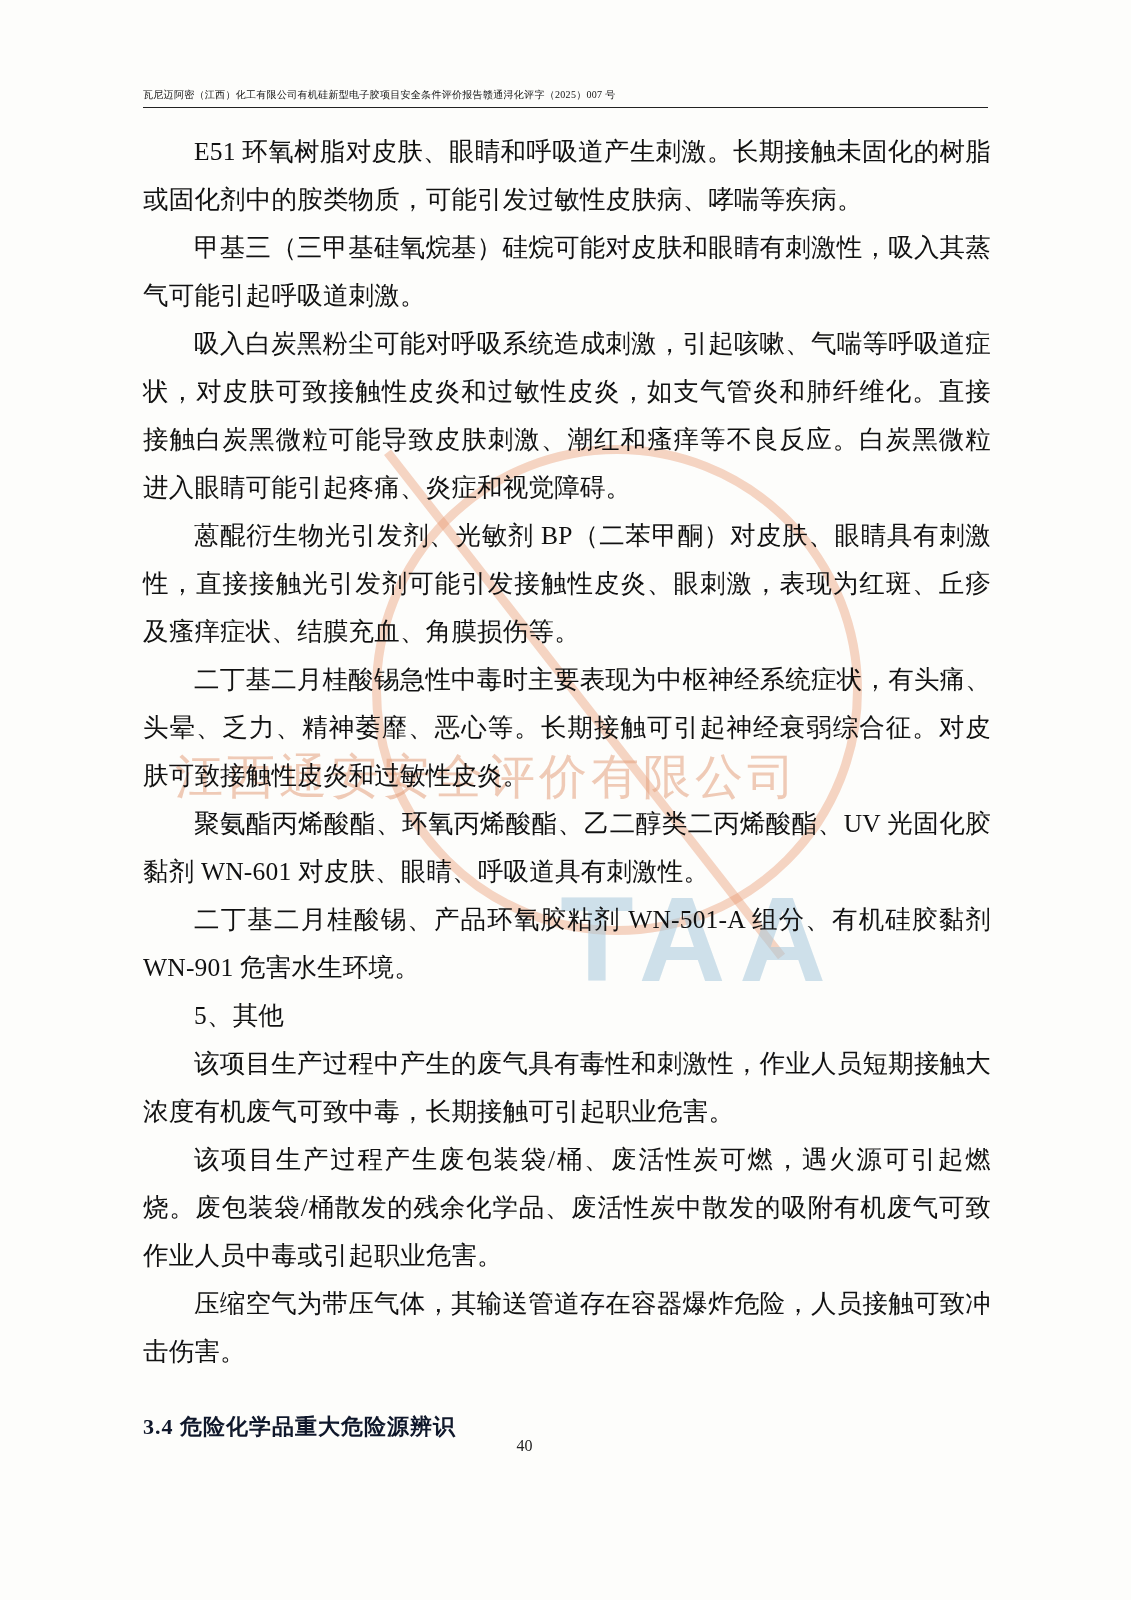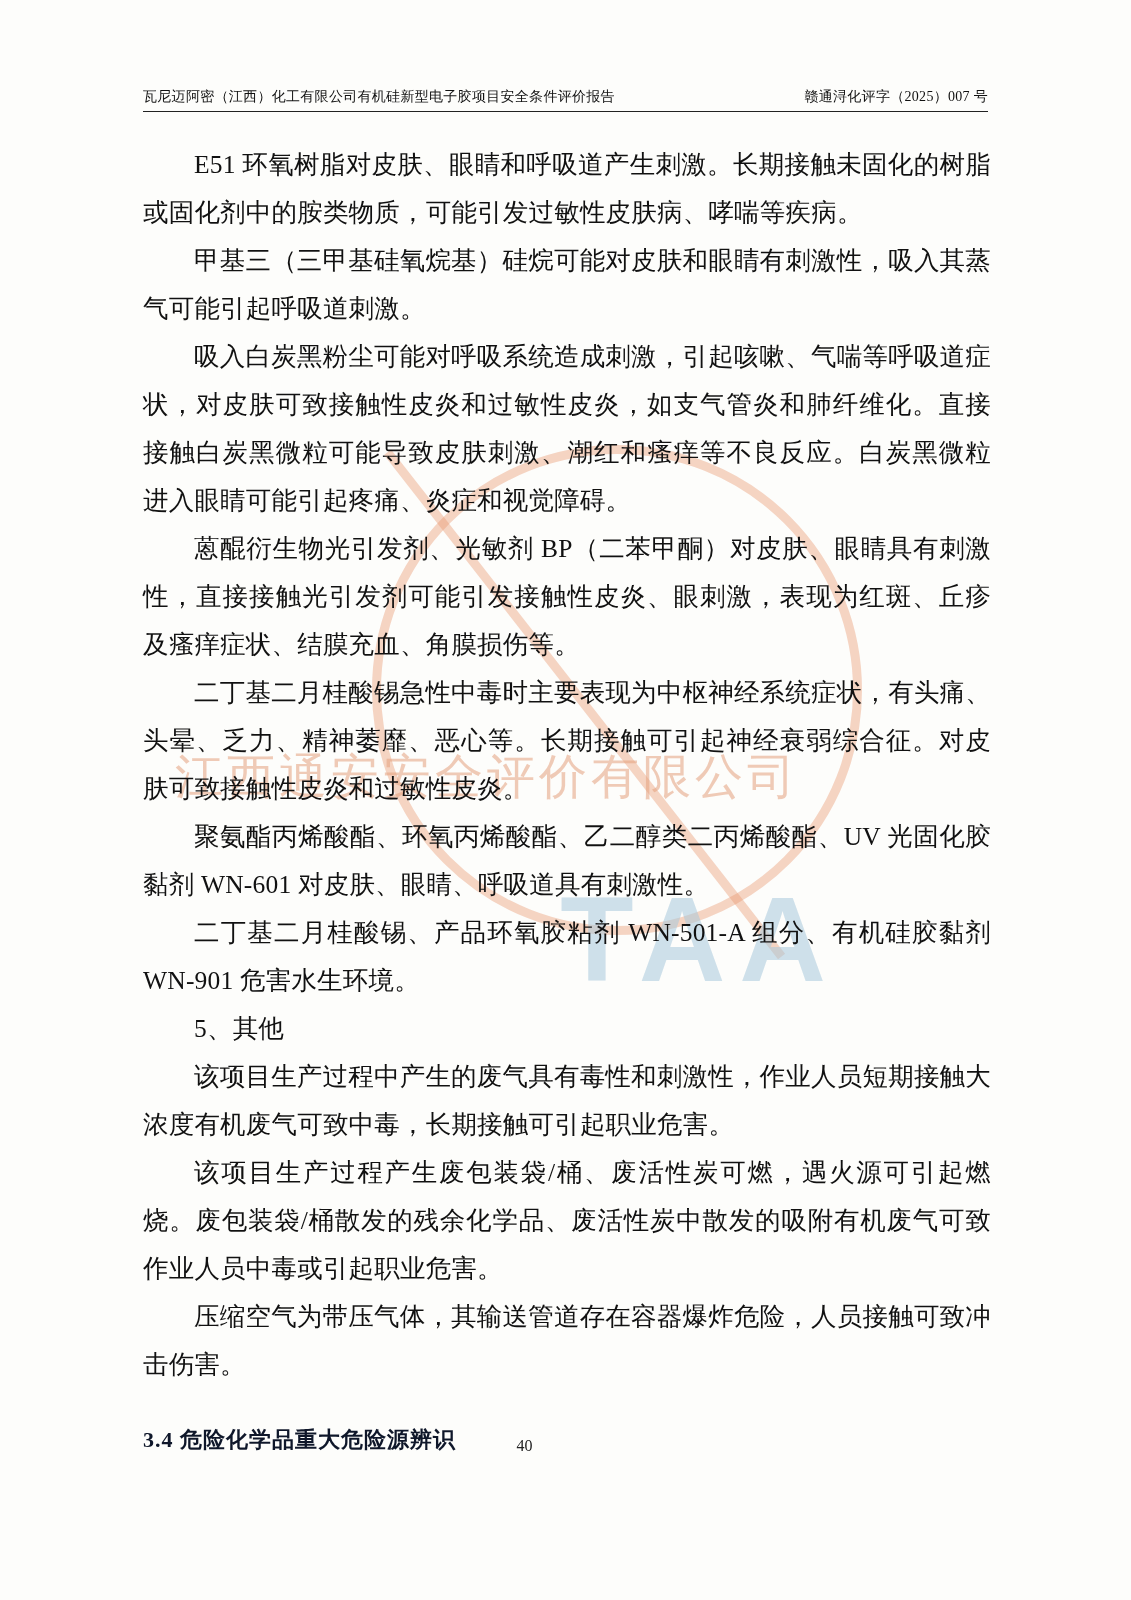--- a/index.html
+++ b/index.html
@@ -76,39 +76,38 @@
   
   .header {
     position: absolute;
     left: 143px;
     top: 88px;
     width: 845px;
     z-index: 10;
   }
   .header-row {
     display: flex;
-    justify-content: space-between;
     align-items: baseline;
-    font-size: 14px;
+    font-size: 10px;
     color: #111;
     letter-spacing: 0.3px;
   }
   .header-left { white-space: nowrap; }
   .header-right { white-space: nowrap; }
   .header-rule {
     margin-top: 5px;
     border-bottom: 1.6px solid #222;
     width: 100%;
   }
 
   
   .content {
     position: absolute;
     left: 143px;
-    top: 141px;
+    top: 128px;
     width: 848px;
     z-index: 10;
   }
   p.para {
     margin: 0 0 0 0;
     font-size: 25.5px;
     line-height: 48px;
     color: #111;
     text-align: justify;
     text-justify: inter-character;

